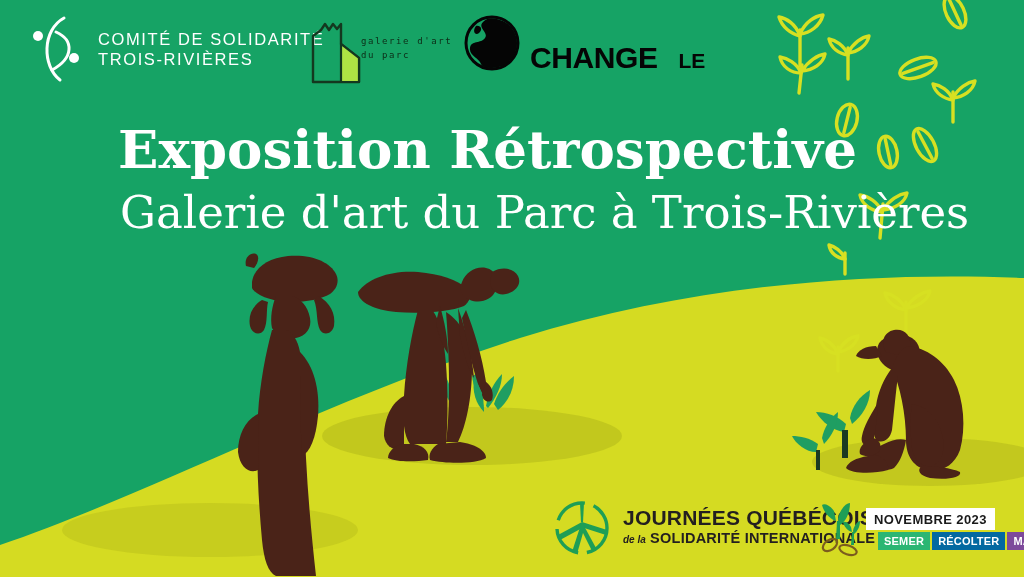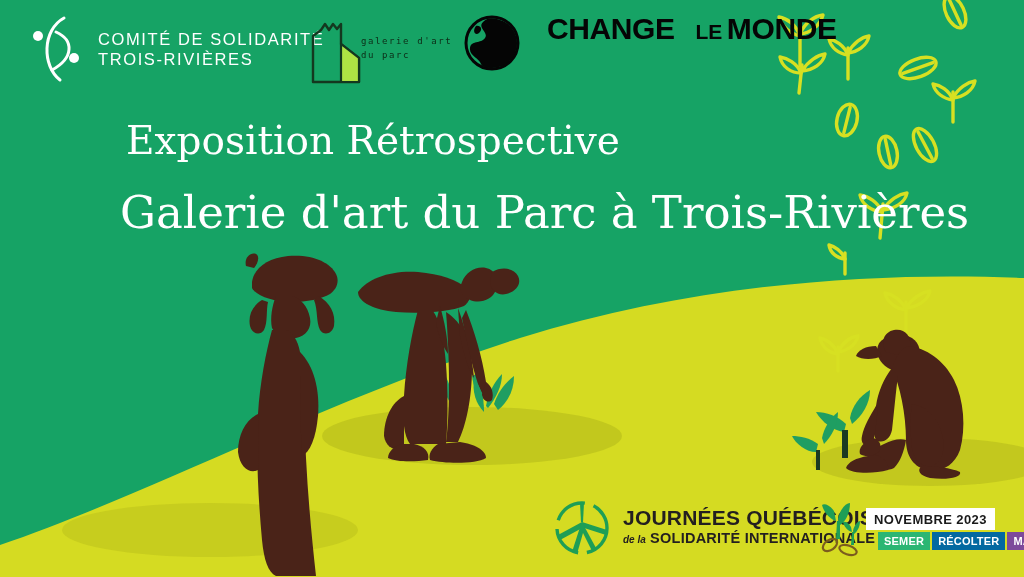--- a/index.html
+++ b/index.html
@@ -26,35 +26,35 @@
   .logo-csi .words div{white-space:nowrap;}
 
   .logo-gap{position:absolute;left:307px;top:6px;width:150px;height:82px;}
   .logo-gap .gtext{
     position:absolute;left:54px;top:6px;
     color:#0d2b16;font-family:"DejaVu Sans Mono", monospace;
     font-size:9px;letter-spacing:1.6px;line-height:1.55;text-align:left;width:94px;margin-top:23px;
   }
   .logo-gap svg{position:absolute;left:0;top:16px;}
 
-  .logo-change{position:absolute;left:463px;top:14px;display:flex;align-items:flex-start;gap:26px;}
+  .logo-change{position:absolute;left:463px;top:14px;display:flex;align-items:flex-end;gap:9px;}
   .logo-change .globe{width:58px;height:58px;}
   .logo-change .ctext{color:#050505;line-height:0.98;}
   .lineA,.lineB{display:flex;align-items:baseline;white-space:nowrap;font-weight:bold;}
   .big{font-size:30px;letter-spacing:-0.4px;}
   .sml{font-size:21px;letter-spacing:-0.3px;padding-left:16px;}
   .lineA>span+span,.lineB>span+span{margin-left:5px;}
   .lineB{margin-top:1px;}
 
   
   .title{
     position:absolute;left:118px;top:118px;
     color:#ffffff;
     font-family:"DejaVu Serif", serif;
-    font-size:39px;font-weight:400;letter-spacing:0px;white-space:nowrap;margin-left:8px;
+    font-size:53px;font-weight:700;letter-spacing:0px;white-space:nowrap;
   }
   .subtitle{
     position:absolute;left:120px;top:186px;
     color:#ffffff;
     font-family:"DejaVu Serif", serif;
     font-size:45px;font-weight:400;white-space:nowrap;
   }
 
   
   .figures{position:absolute;left:0;top:0;width:1024px;height:577px;pointer-events:none;}
@@ -191,21 +191,20 @@
       <svg class="globe" viewBox="0 0 58 58">
         <circle cx="29" cy="29" r="26" fill="none" stroke="#050505" stroke-width="3"></circle>
         <path d="M20,8 C14,14 26,18 22,24 C18,30 8,26 7,34 C6,42 16,44 18,50 C19,53 24,54 29,54
                  C43,54 54,43 54,29 C54,18 47,9 37,6 C31,4 25,3 20,8 Z" fill="#050505"></path>
         <path d="M13,12 C18,11 20,16 16,19 C12,22 9,17 13,12 Z" fill="#050505"></path>
       </svg>
       <div class="ctext">
         <div class="lineA">
           <span class="big">CHANGE</span>
           <span class="sml">LE</span>
-          <span class="big">MONDE</span>
         </div>
       </div>
     </div>
   </div>
 
   <div class="title">Exposition Rétrospective</div>
   <div class="subtitle">Galerie d'art du Parc à Trois-Rivières</div>
 
   <svg class="figures" viewBox="0 0 1024 577">
 

